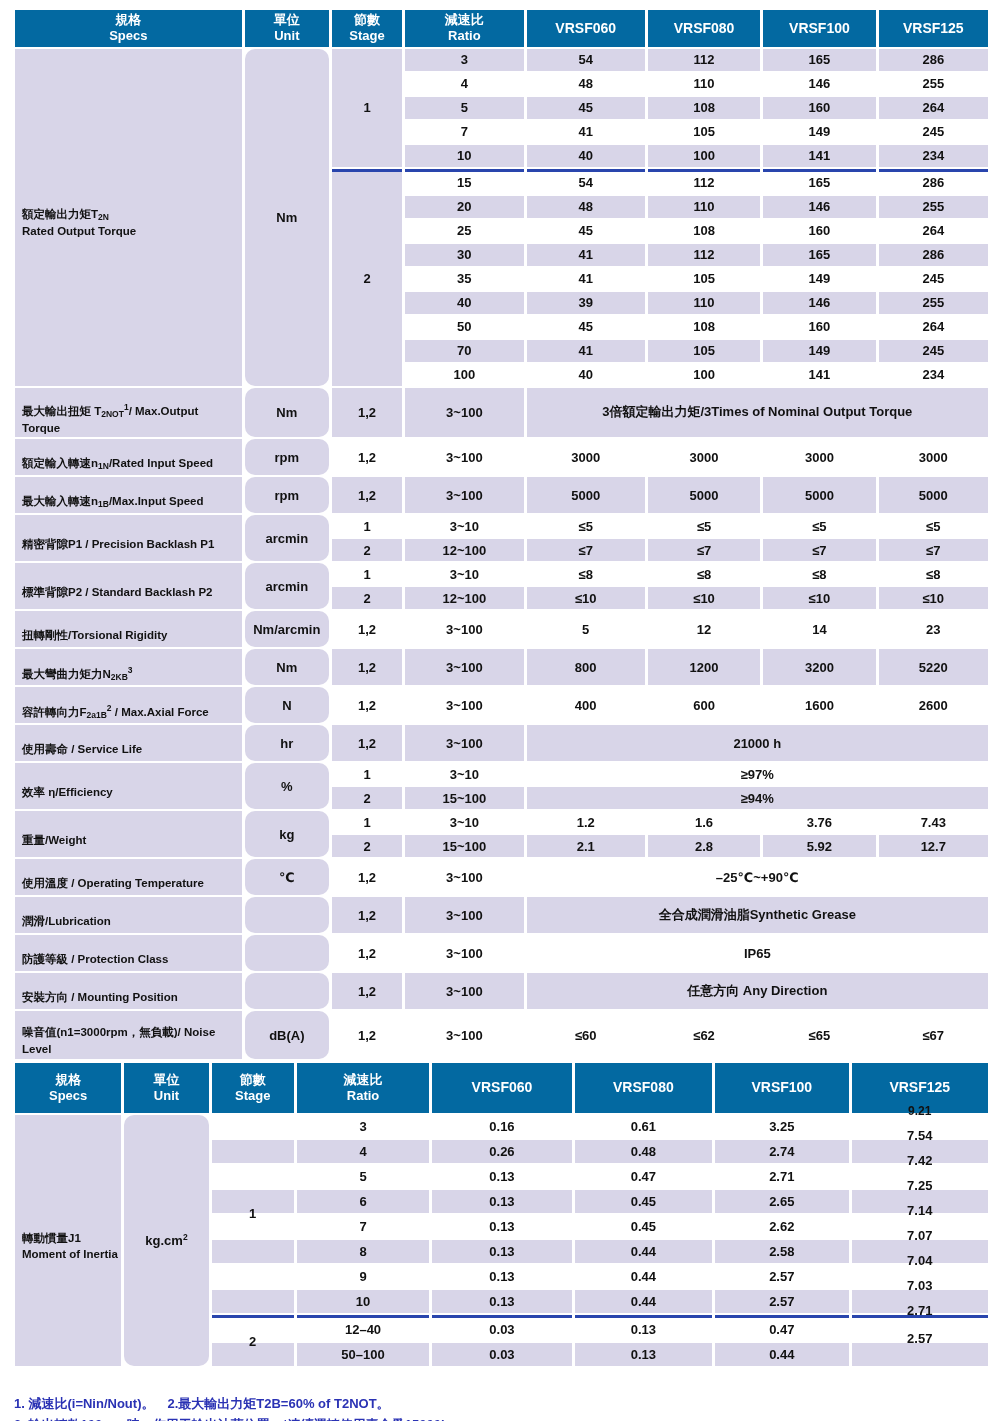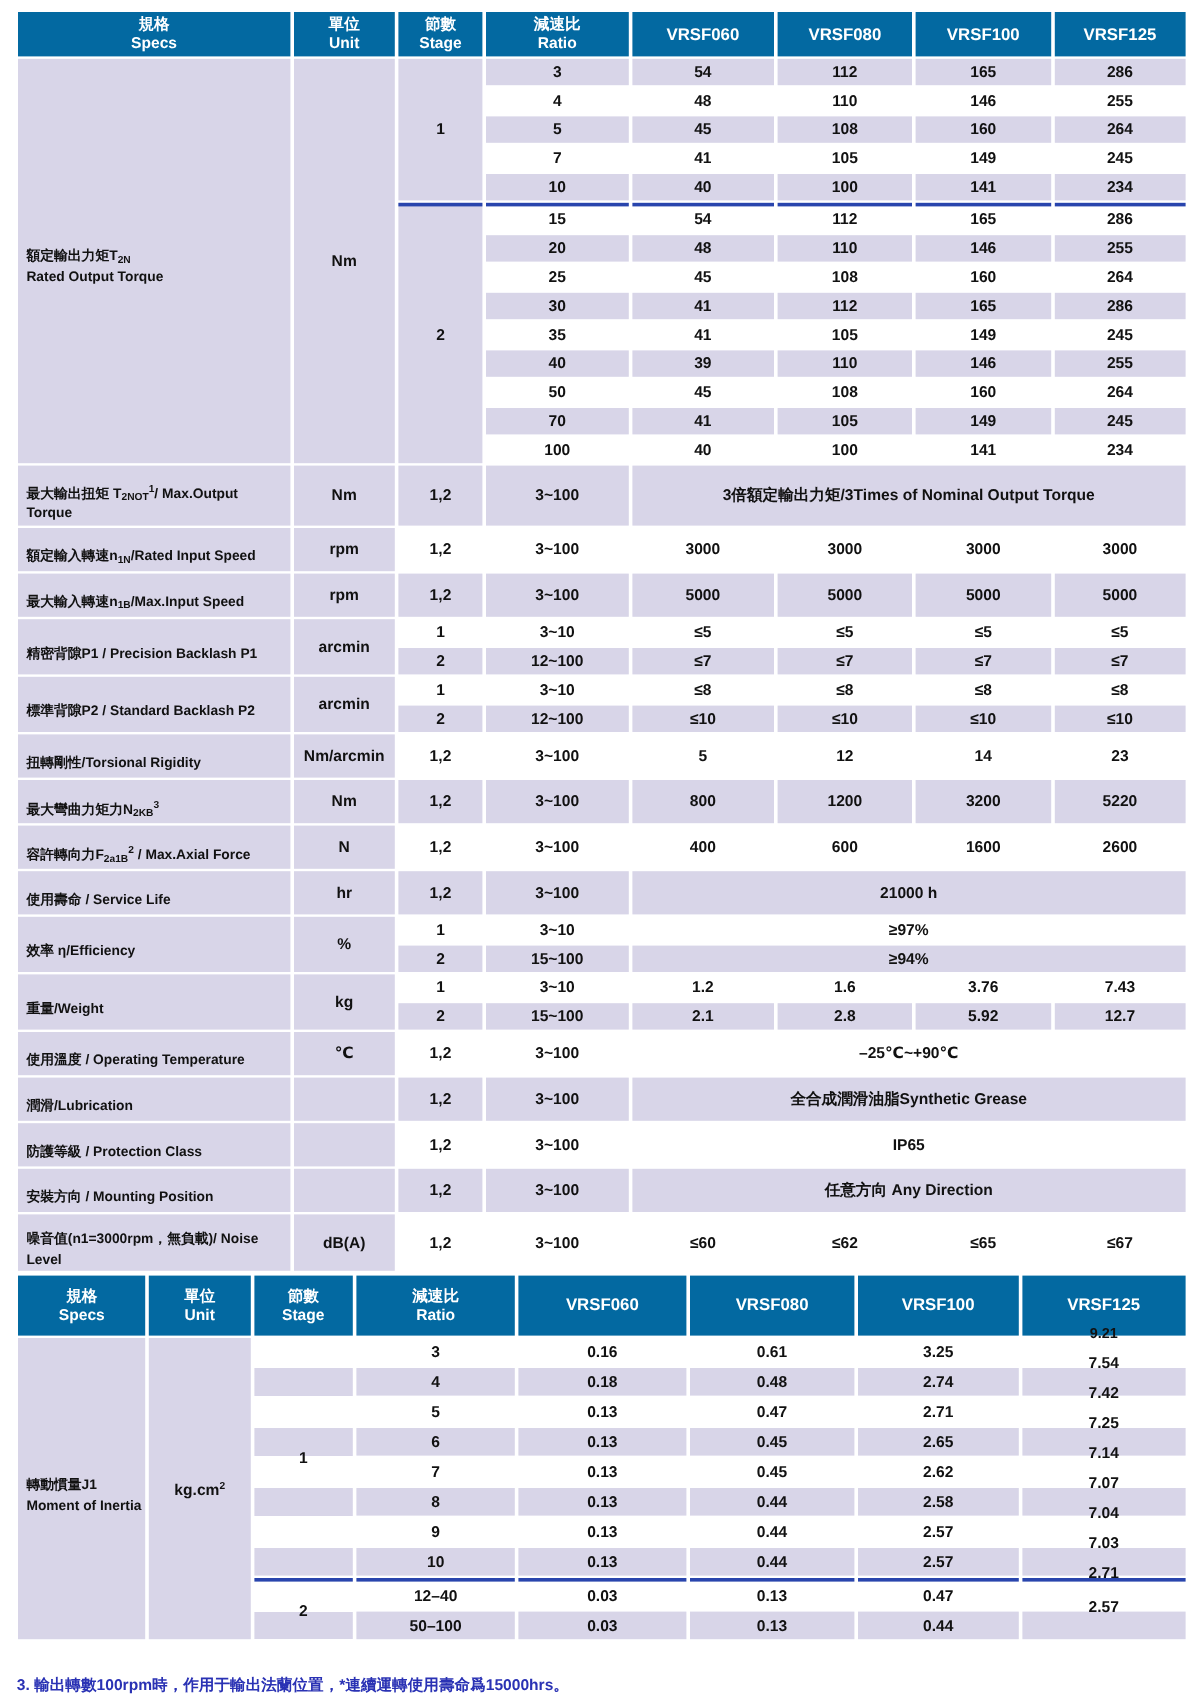--- a/index.html
+++ b/index.html
@@ -37,21 +37,21 @@
     height:22px;font-size:13px;font-weight:bold;text-align:center;
     vertical-align:middle;padding:0 2px;overflow:visible;
   }
   #inertia-table td{height:23px;}
   tr.lav td{background:#d8d5e8;}
   tr.wht td{background:#fff;}
   td.lab{
     background:#d8d5e8 !important;text-align:left;
     font-size:11.5px;line-height:1.45;padding:13px 3px 1px 7px;
   }
-  td.unit{background:#d8d5e8 !important;font-size:13px;}
+  td.unit{background:#d8d5e8 !important;font-size:13px;border-radius:10px;}
   td.stagebig{background:#d8d5e8 !important;}
   td.stagebig2{
     background:repeating-linear-gradient(to bottom,
       #fff 0 25px,#d8d5e8 25px 48px,#fff 48px 50px) !important;
   }
   tr.sep td{border-top:3px solid #2945ad;}
   td.off span{position:relative;top:9px;display:inline-block;}
   sub{font-size:8.5px;vertical-align:-2px;}
   sup{font-size:8.5px;vertical-align:5px;}
 
@@ -393,21 +393,21 @@
           <td rowspan="10" class="unit"><span>kg.cm<sup>2</sup></span></td>
           <td rowspan="8" class="stagebig2"><span>1</span></td>
           <td><span>3</span></td>
           <td><span>0.16</span></td>
           <td><span>0.61</span></td>
           <td><span>3.25</span></td>
           <td class="off"><span>7.54</span></td>
         </tr>
         <tr class="lav">
           <td><span>4</span></td>
-          <td><span>0.18</span></td>
+          <td><span>0.26</span></td>
           <td><span>0.48</span></td>
           <td><span>2.74</span></td>
           <td class="off"><span>7.42</span></td>
         </tr>
         <tr class="wht">
           <td><span>5</span></td>
           <td><span>0.13</span></td>
           <td><span>0.47</span></td>
           <td><span>2.71</span></td>
           <td class="off"><span>7.25</span></td>
@@ -460,18 +460,19 @@
           <td><span>0.03</span></td>
           <td><span>0.13</span></td>
           <td><span>0.44</span></td>
           <td><span></span></td>
         </tr>
       </tbody>
     </table>
 
   <div class="fnotes">
     <div class="fn-zh">
+      <div>1. 減速比(i=Nin/Nout)。　2.最大輸出力矩T2B=60% of T2NOT。</div>
       <div>3. 輸出轉數100rpm時，作用于輸出法蘭位置，*連續運轉使用壽命爲15000hrs。</div>
     </div>
 
   </div>
 
 </div>
 
 </body></html>

